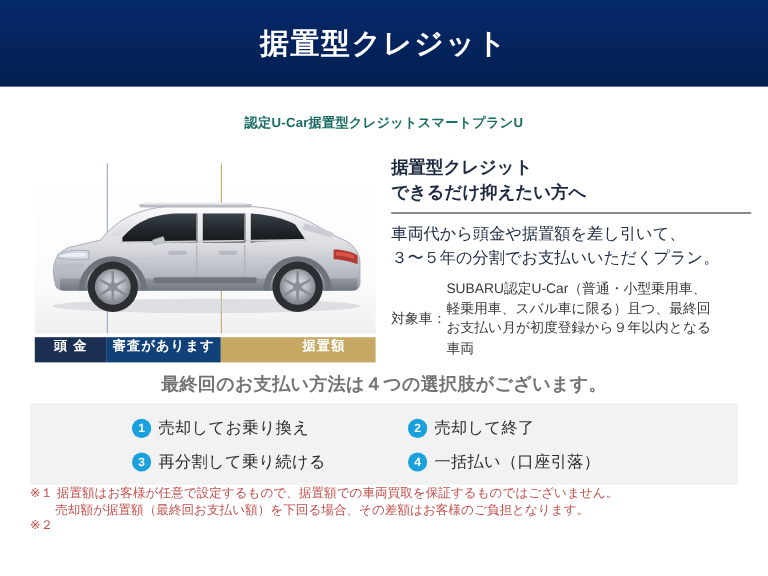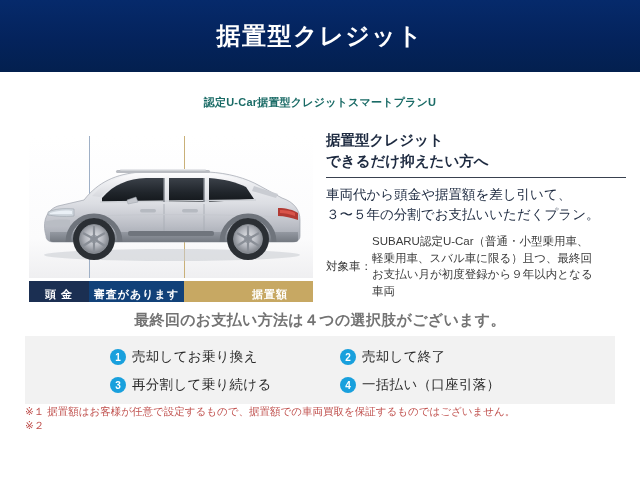--- a/index.html
+++ b/index.html
@@ -93,21 +93,21 @@
     position: absolute;
     left: 0;
     top: 145px;
     width: 284px;
     height: 21px;
     display: flex;
   }
   .segment {
     height: 21px;
     display: flex;
-    align-items: flex-end;
+    align-items: flex-start;
     justify-content: center;
     font-size: 11px;
     font-weight: bold;
     color: #ffffff;
     letter-spacing: 1px;
     box-sizing: border-box;
   }
   .segment.down    { width: 60px;  background: #1b2f52; }
   .segment.monthly { width: 95px;  background: #114179; }
   .segment.residual{ width: 129px; background: #c7a863; padding-left: 43px; }
@@ -384,16 +384,17 @@
       <span class="option-label">一括払い（口座引落）</span>
     </div>
   </div>
 </div>
 
 <div class="footnotes">
   <div class="fn-row">
     <span class="fn-mark">※１</span>
     <span class="fn-text">据置額はお客様が任意で設定するもので、据置額での車両買取を保証するものではございません。</span>
   </div>
+  <div class="fn-cont">売却額が据置額（最終回お支払い額）を下回る場合、その差額はお客様のご負担となります。</div>
   <div class="fn-row">
     <span class="fn-mark">※２</span>
   </div>
 </div>
 
 </body></html>

